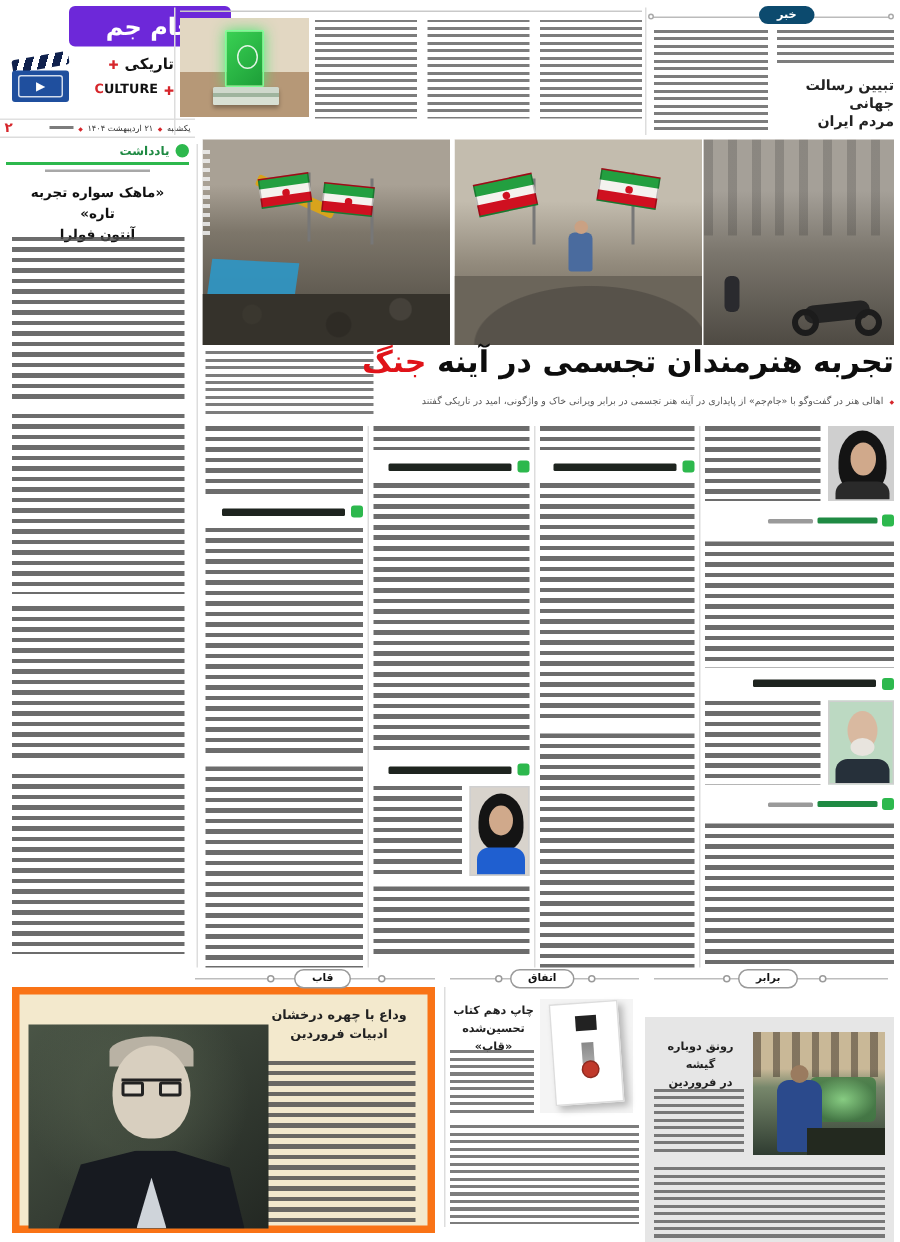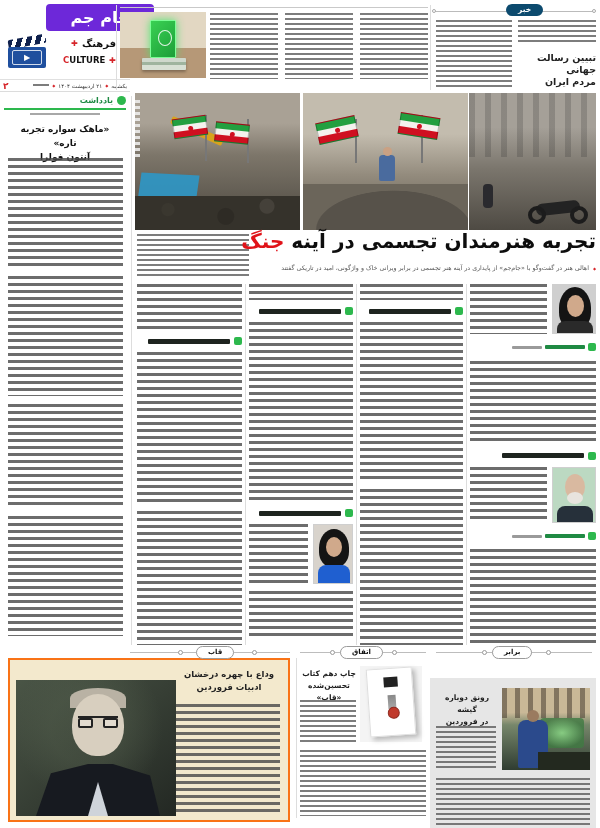--- a/index.html
+++ b/index.html
@@ -118,21 +118,21 @@
   .cap { display:flex; gap:3px; align-items:center; height:13px; }
   .cap .nm { width:40px; height:4px; background:#1f8a43; border-radius:1px;}
   .cap .rl { width:30px; height:3px; background:#9a9a9a; border-radius:1px;}
 
   
   .sec-line { top:652px; height:1px; background:#bdbdbd; }
   .sec-pill { top:646px; background:#fff; border:1px solid #9a9a9a; border-radius:8px;
     font-size:7px; font-weight:bold; color:#111; padding:1px 11px; line-height:9px; z-index:2;}
   .ring { top:650px; width:5px; height:5px; border:1px solid #9a9a9a; border-radius:50%; background:#fff; z-index:2;}
 
-  .frame-box { left:8px; top:658px; width:282px; height:164px; background:#f3e9cd; border:2px solid #f97316; }
+  .frame-box { left:8px; top:658px; width:282px; height:164px; background:#f3e9cd; border:5px solid #f97316; }
   .fb-head { position:absolute; right:6px; top:8px; width:106px; font-size:8.5px; font-weight:bold; color:#222;
     text-align:center; line-height:13px; }
   .fb-photo { position:absolute; left:6px; top:20px; width:160px; height:136px;
     background:radial-gradient(circle at 45% 35%, #5a665251 0 30%, transparent 60%), linear-gradient(140deg,#4a5546,#232823);}
   .fb-face { position:absolute; left:56px; top:14px; width:52px; height:62px; background:#d8cfbf; border-radius:50% 50% 46% 46%; }
   .fb-hair { position:absolute; left:54px; top:8px; width:56px; height:20px; background:#b9b2a4; border-radius:50% 50% 0 0; }
   .fb-gl { position:absolute; left:62px; top:36px; width:40px; height:11px;
     border-top:2px solid #222; display:flex; justify-content:space-between;}
   .fb-gl i { width:15px; height:10px; border:2px solid #222; border-radius:2px; background:rgba(255,255,255,.25); display:block;}
   .fb-suit { position:absolute; left:20px; bottom:0; width:124px; height:52px; background:#171a20;
@@ -179,21 +179,21 @@
   <div class="abs logo-box">جام جم</div>
 
   <div class="abs clap">
     <div class="clap-top"></div>
     <div class="clap-body">
       <div class="inner">▶</div>
     </div>
   </div>
 
   <div class="abs sect-fa">
-    <span>فرهنگ</span>
+    <span>تاریکی</span>
     <span class="plus">✚</span>
   </div>
   <div class="abs sect-en">
     <span class="en">CULTURE</span>
     <span class="plus">✚</span>
   </div>
 
   <div class="abs date-strip">
     <span>یکشنبه</span>
     <span class="diam">◆</span>

